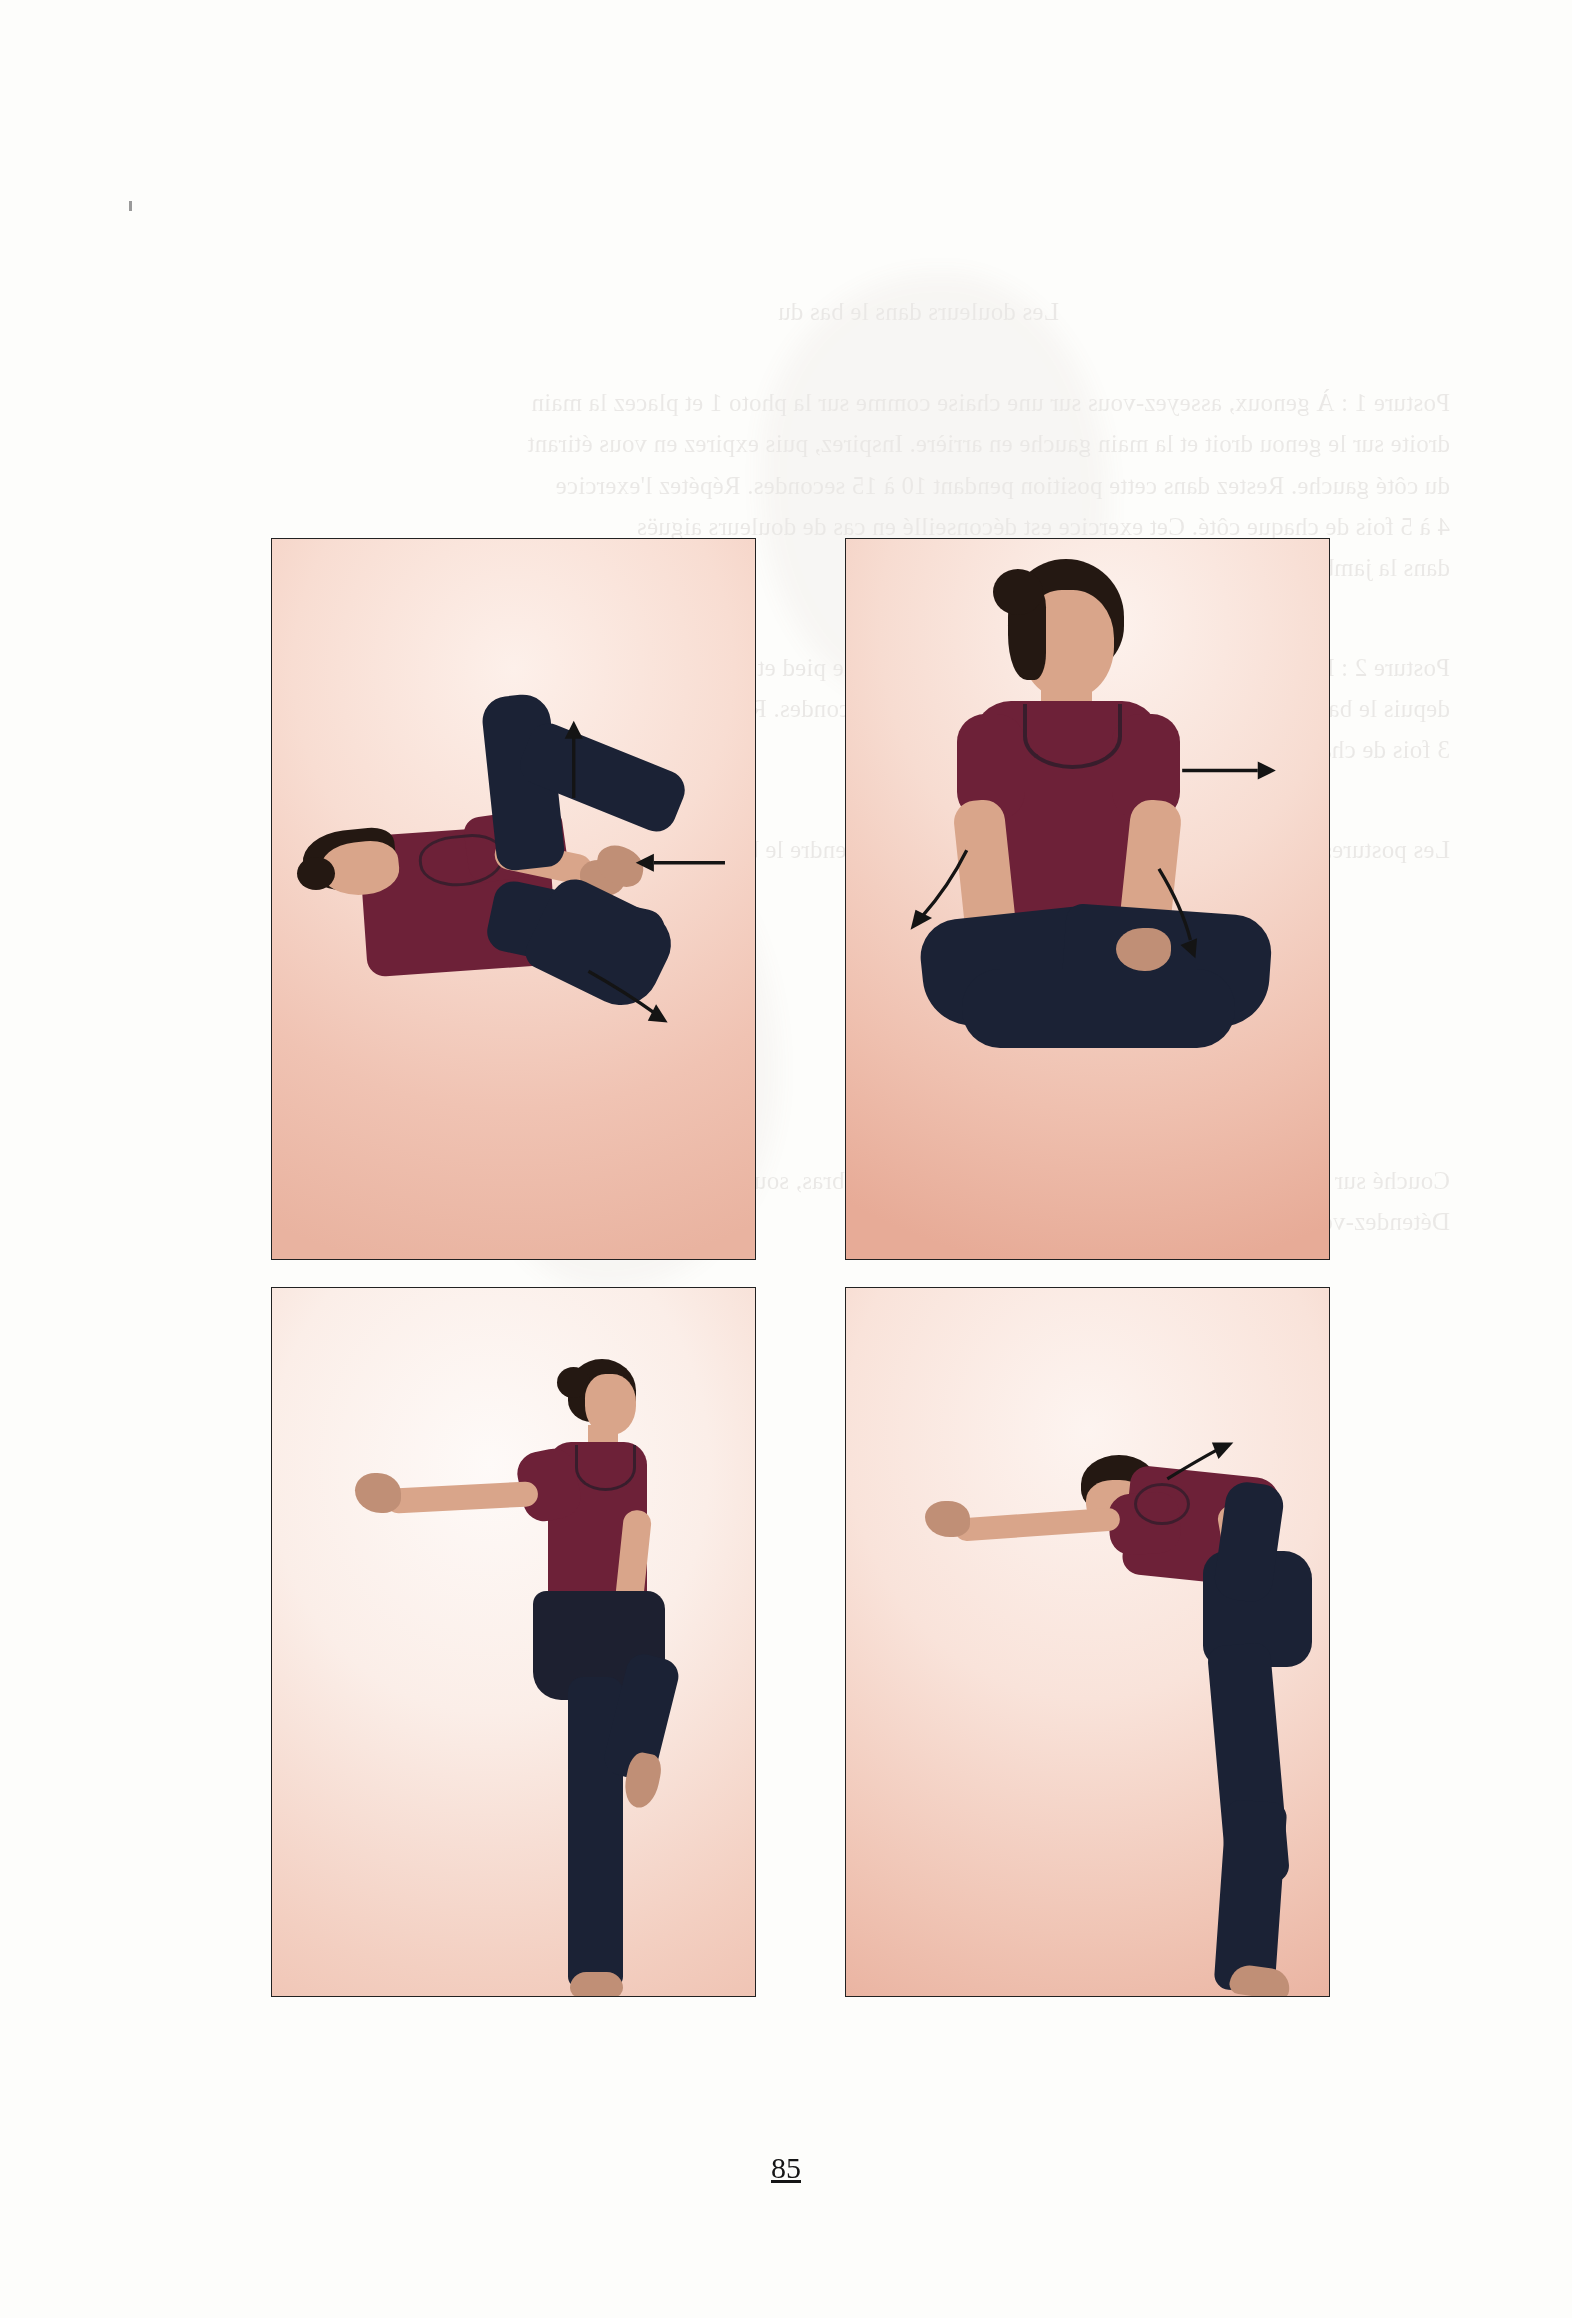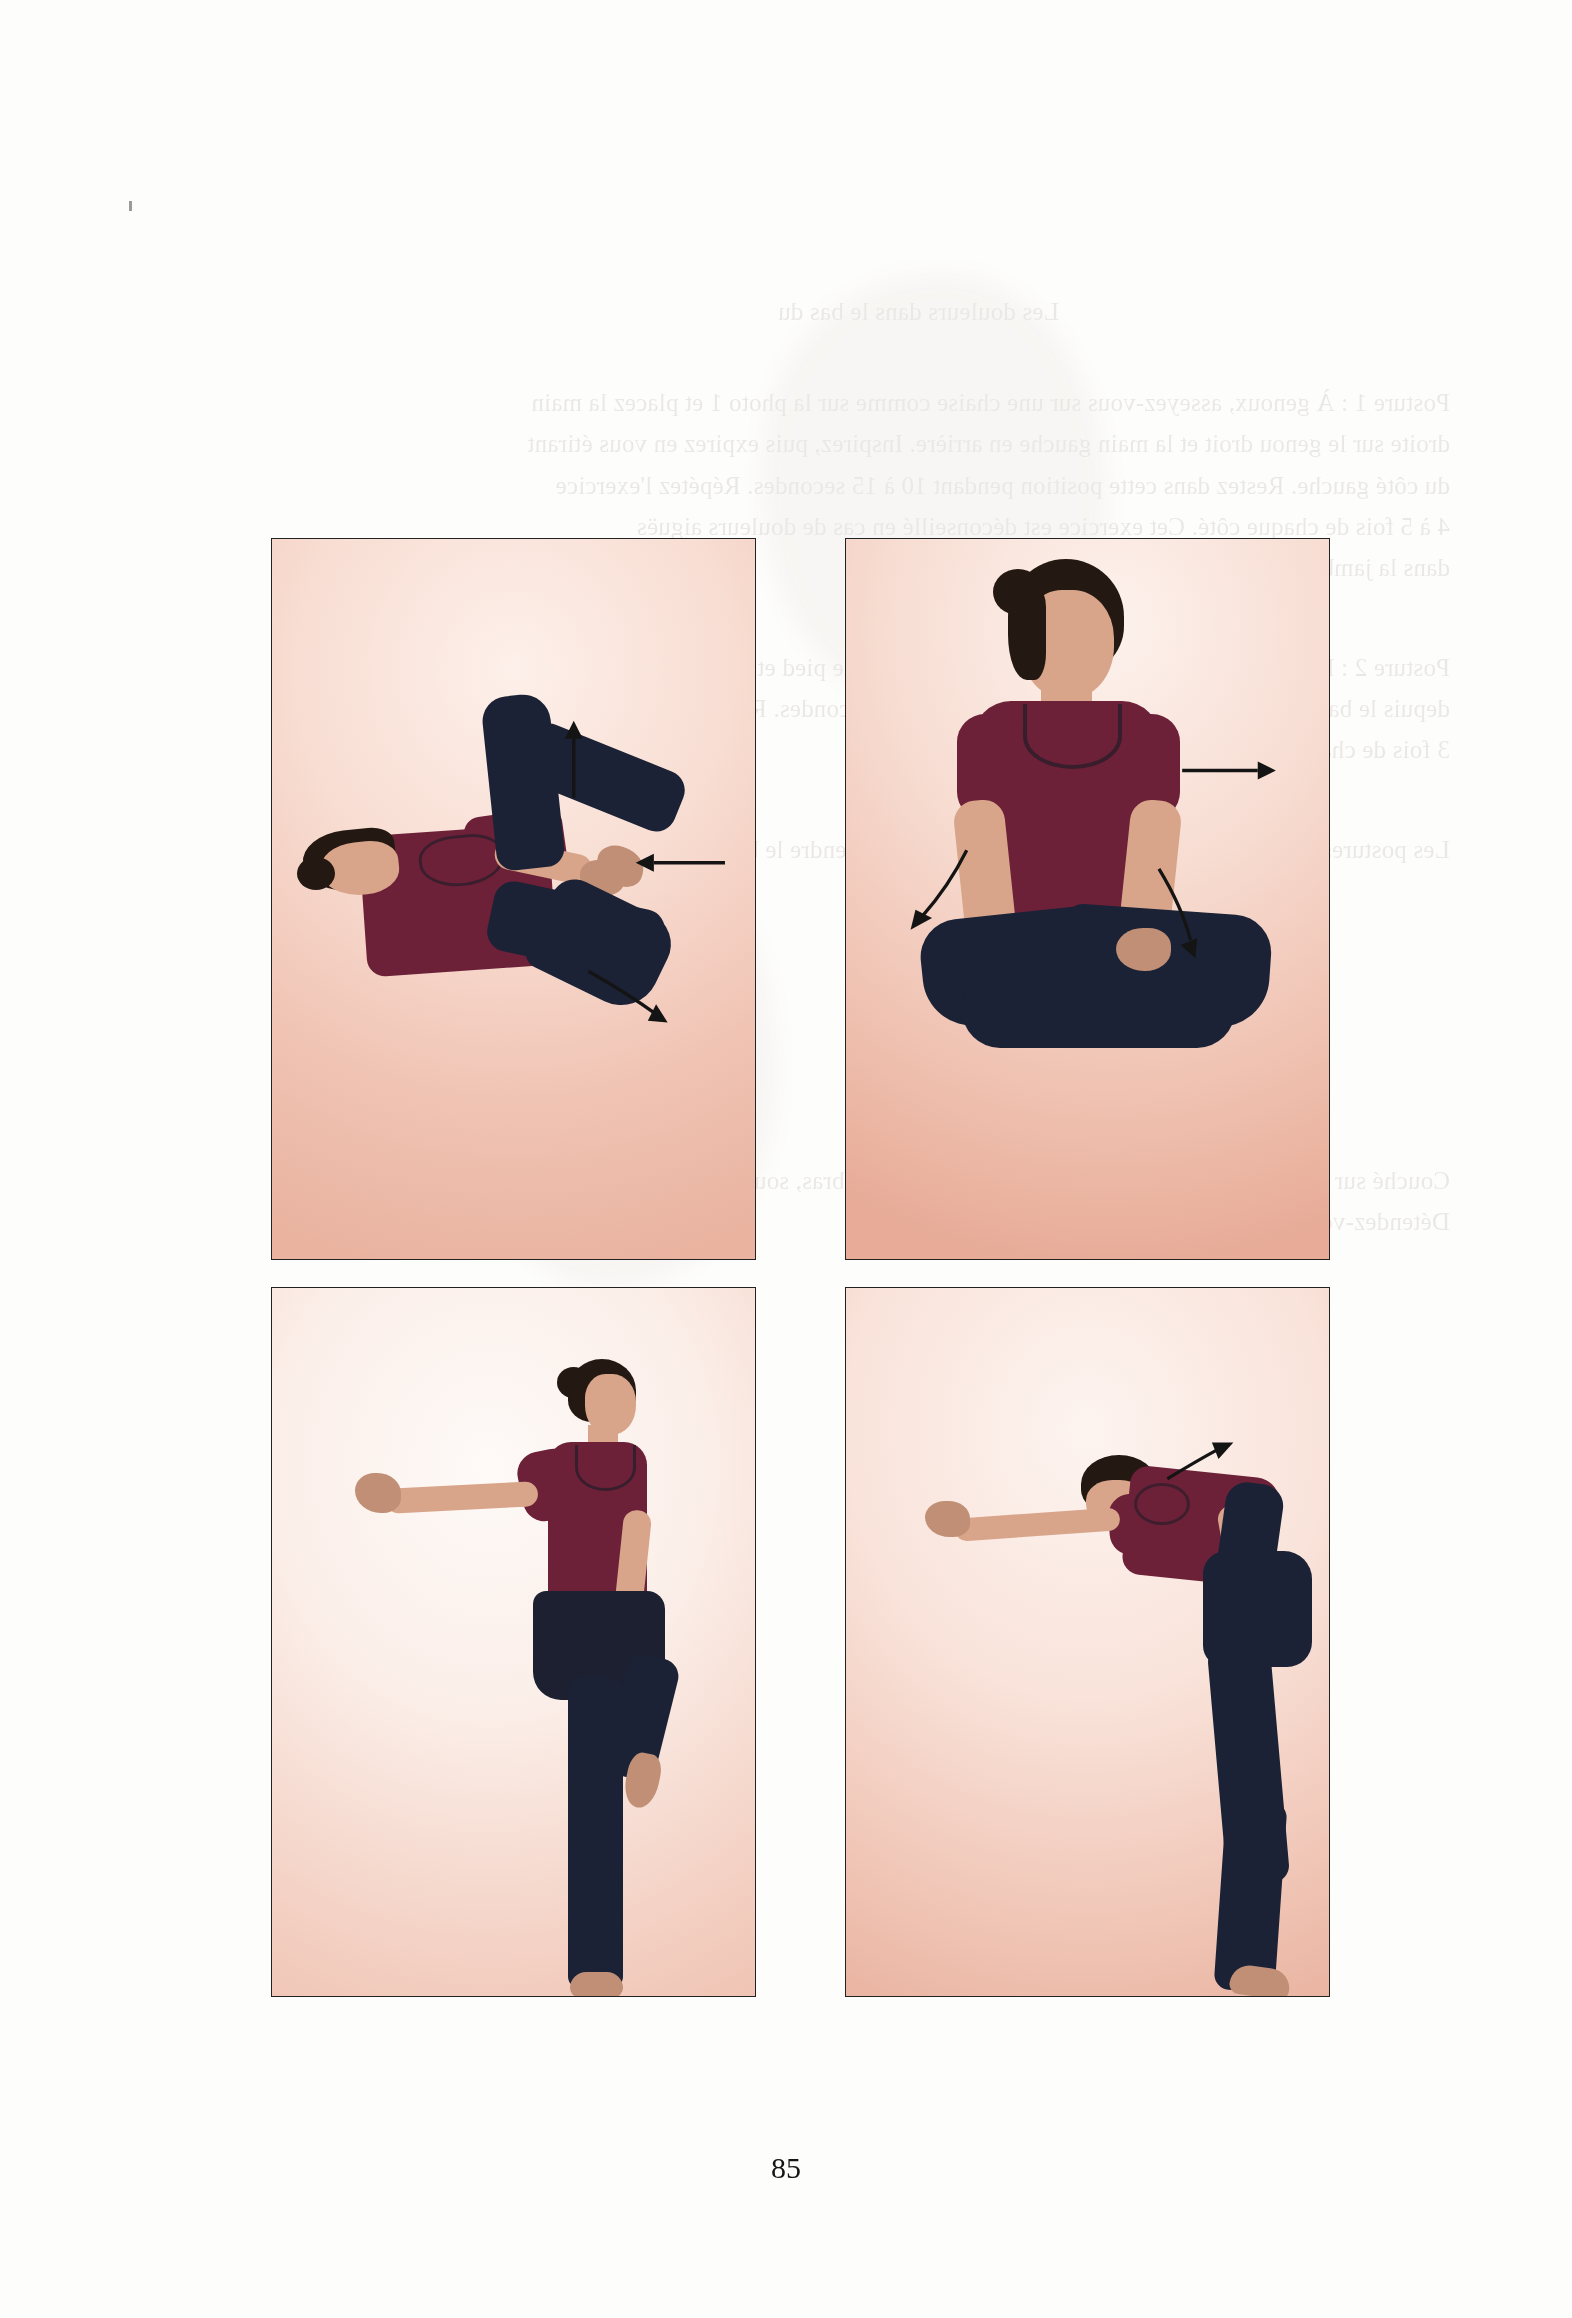--- a/index.html
+++ b/index.html
@@ -112,20 +112,21 @@
   .arrow svg { display: block; }
 
   .page-number {
     position: absolute;
     left: 0;
     top: 2151px;
     width: 1572px;
     text-align: center;
     font-size: 30px;
     color: #151515;
+    text-decoration: underline;
   }
 
   .tick {
     position: absolute;
     left: 129px;
     top: 201px;
     width: 2.5px;
     height: 10px;
     background: #9a9a9a;
   }

